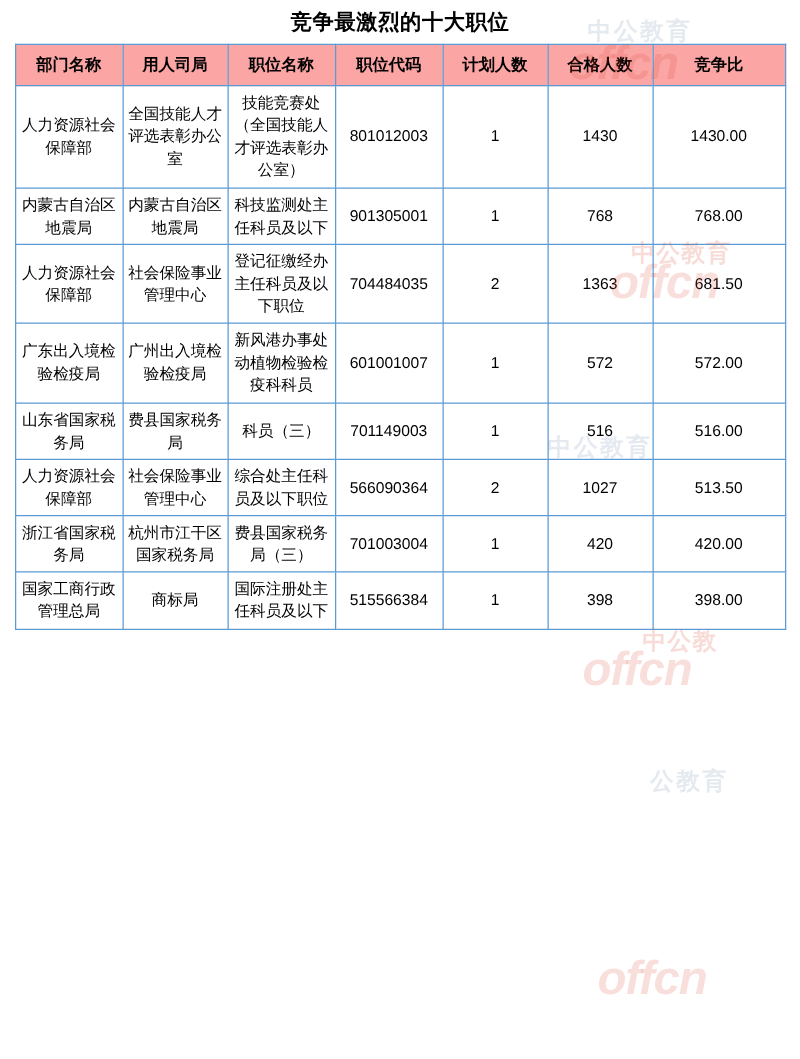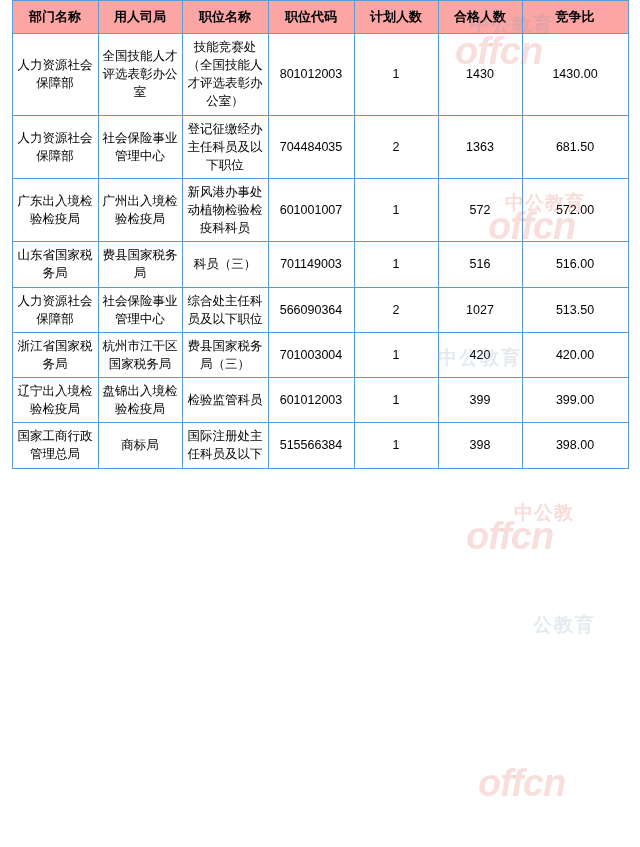--- a/index.html
+++ b/index.html
@@ -89,20 +89,21 @@
     color: rgba(214, 80, 60, 0.20);
     font-size: 19px;
     letter-spacing: 1px;
   }
 </style>
 </head>
 <body>
 
 <div class="page">
 
+  <div class="title">竞争最激烈的十大职位</div>
 
   <table class="main-table">
     <colgroup>
       <col class="c0">
         <col class="c1">
         <col class="c2">
         <col class="c3">
         <col class="c4">
         <col class="c5">
         <col class="c6">
@@ -122,20 +123,29 @@
       <tr>
         <td>人力资源社会保障部</td>
         <td>全国技能人才评选表彰办公室</td>
         <td>技能竞赛处（全国技能人才评选表彰办公室）</td>
         <td>801012003</td>
         <td>1</td>
         <td>1430</td>
         <td>1430.00</td>
       </tr>
       <tr>
+        <td>内蒙古自治区地震局</td>
+        <td>内蒙古自治区地震局</td>
+        <td>科技监测处主任科员及以下</td>
+        <td>901305001</td>
+        <td>1</td>
+        <td>768</td>
+        <td>768.00</td>
+      </tr>
+      <tr>
         <td>人力资源社会保障部</td>
         <td>社会保险事业管理中心</td>
         <td>登记征缴经办主任科员及以下职位</td>
         <td>704484035</td>
         <td>2</td>
         <td>1363</td>
         <td>681.50</td>
       </tr>
       <tr>
         <td>广东出入境检验检疫局</td>
@@ -165,29 +175,20 @@
         <td>513.50</td>
       </tr>
       <tr>
         <td>浙江省国家税务局</td>
         <td>杭州市江干区国家税务局</td>
         <td>费县国家税务局（三）</td>
         <td>701003004</td>
         <td>1</td>
         <td>420</td>
         <td>420.00</td>
-      </tr>
-      <tr>
-        <td>辽宁出入境检验检疫局</td>
-        <td>盘锦出入境检验检疫局</td>
-        <td>检验监管科员</td>
-        <td>601012003</td>
-        <td>1</td>
-        <td>399</td>
-        <td>399.00</td>
       </tr>
       <tr>
         <td>国家工商行政管理总局</td>
         <td>商标局</td>
         <td>国际注册处主任科员及以下</td>
         <td>515566384</td>
         <td>1</td>
         <td>398</td>
         <td>398.00</td>
       </tr>
@@ -195,17 +196,17 @@
   </table>
 
   <div id="watermark-layer">
       <div class="wm wm-text" style="left: 470px; top: 12px;">中公教育</div>
       <div class="wm wm-offcn" style="left: 455px; top: 30px;">offcn</div>
       <div class="wm wm-red" style="left: 505px; top: 190px;">中公教育</div>
       <div class="wm wm-offcn" style="left: 488px; top: 205px;">offcn</div>
       <div class="wm wm-text" style="left: 438px; top: 345px;">中公教育</div>
       <div class="wm wm-red" style="left: 490px; top: 500px; margin-left: 24px;">中公教</div>
       <div class="wm wm-offcn" style="left: 466px; top: 515px;">offcn</div>
-      <div class="wm wm-text" style="left: 533px; top: 612px; text-align: right;">公教育</div>
+      <div class="wm wm-text" style="left: 520px; top: 612px; text-align: right;">公教育</div>
       <div class="wm wm-offcn" style="left: 478px; top: 762px;">offcn</div>
     </div>
 
 </div>
 
 </body></html>

